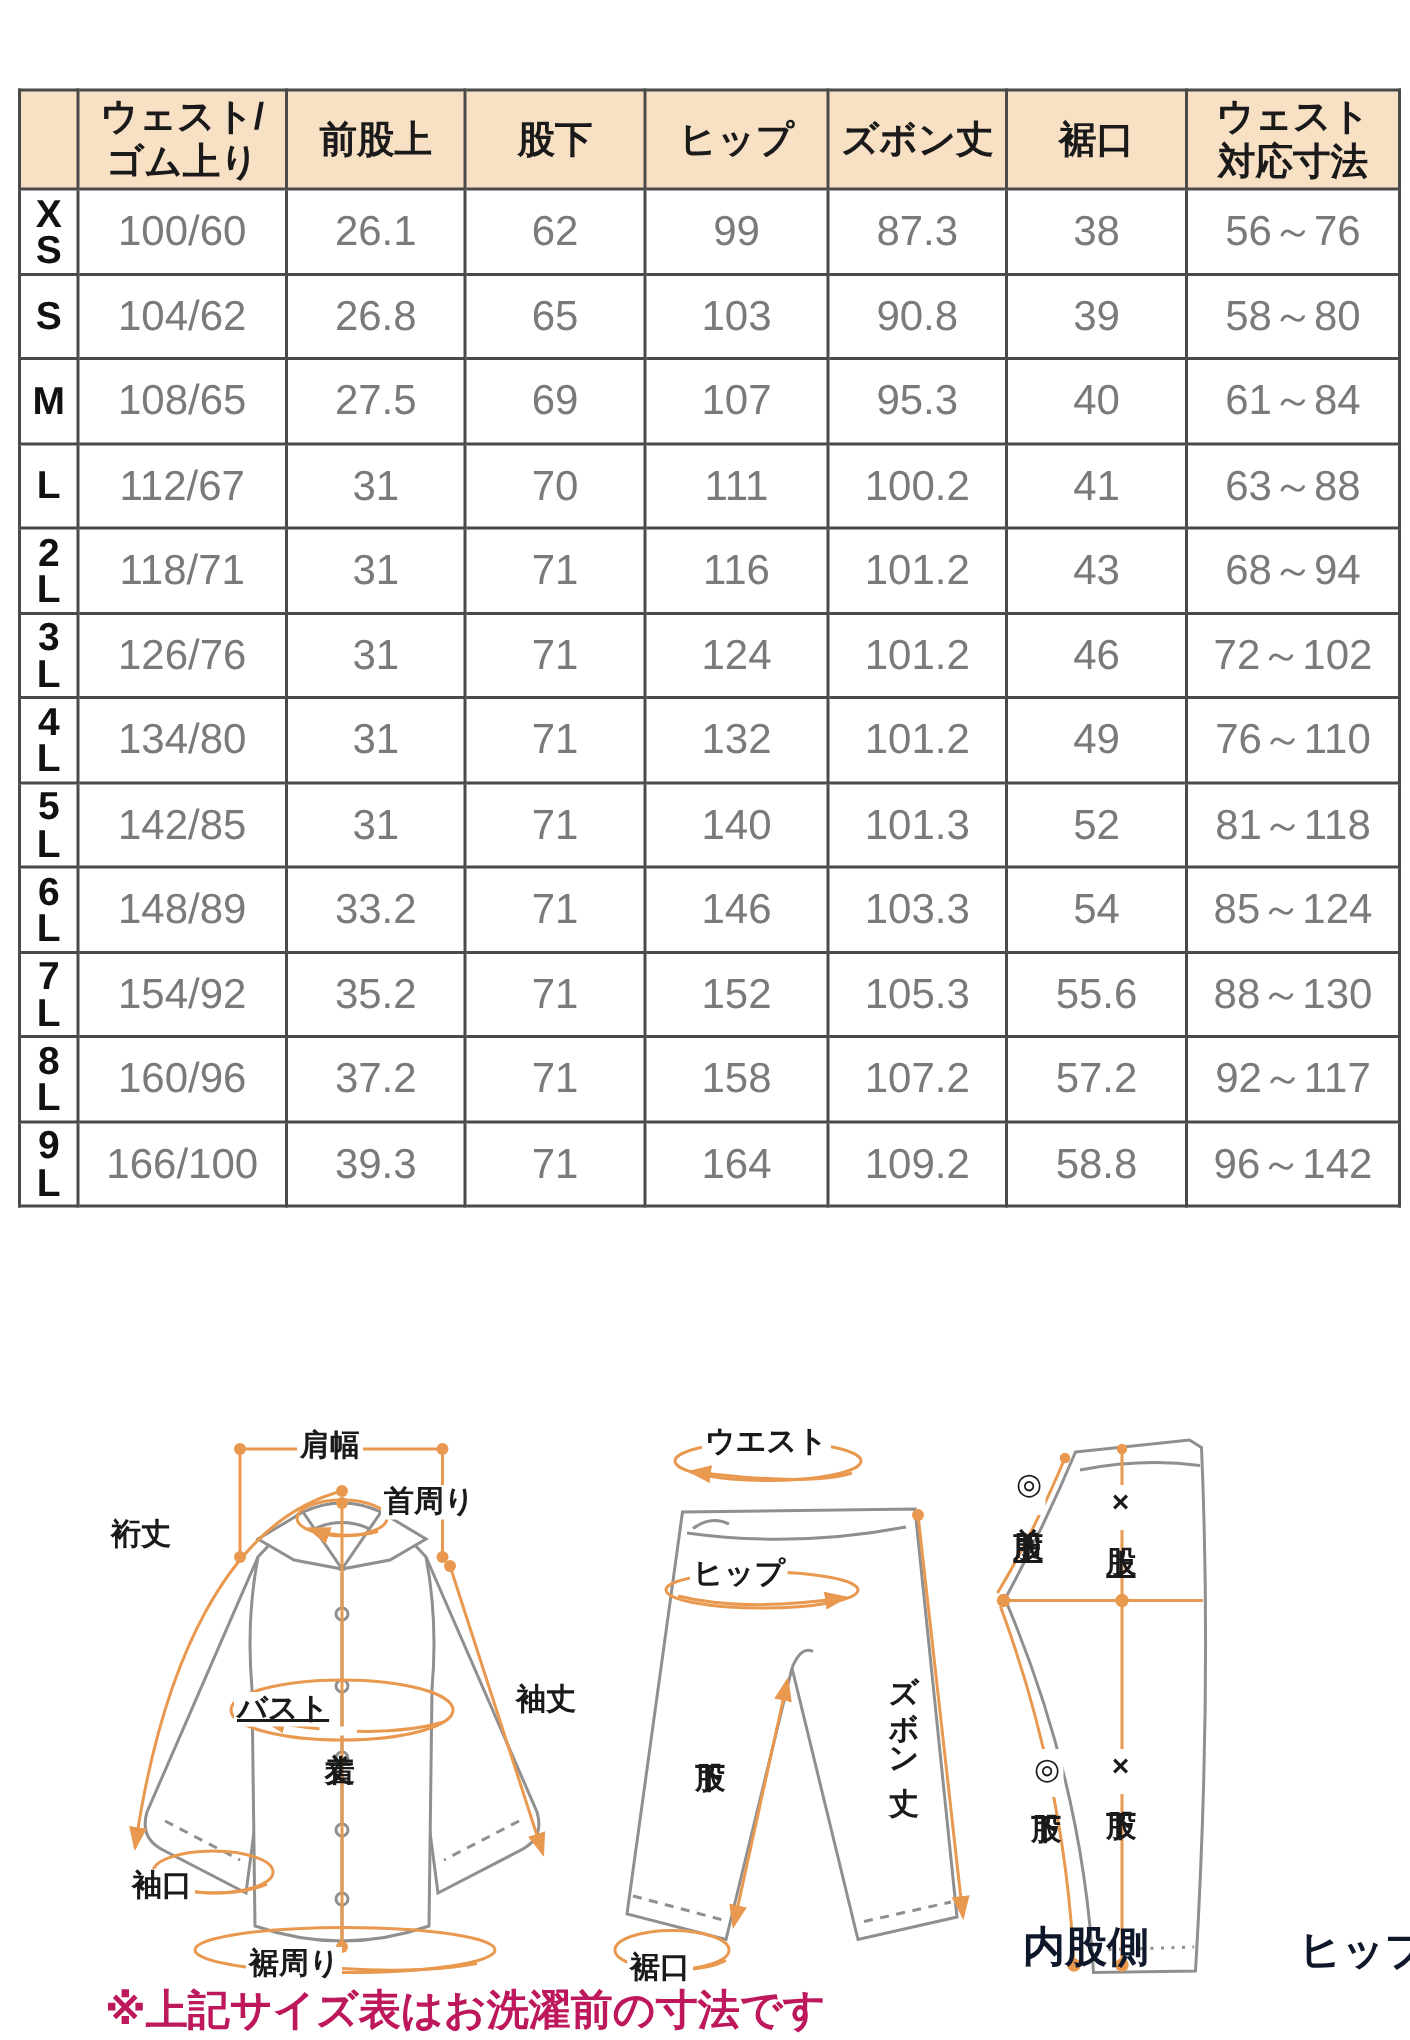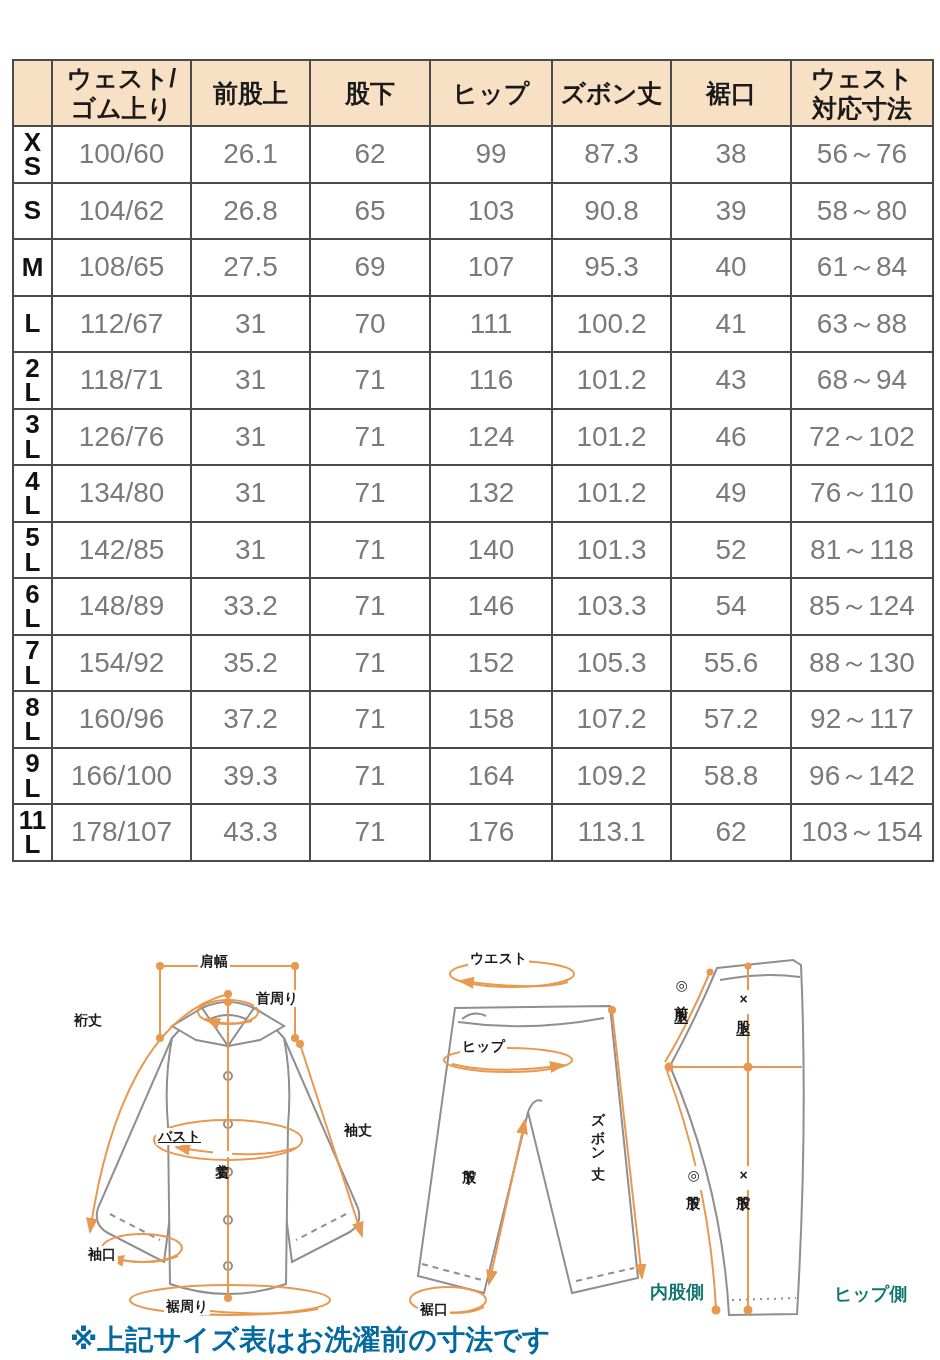--- a/index.html
+++ b/index.html
@@ -24,30 +24,30 @@
   }
   .size-table tbody th .sz{white-space:pre-line;line-height:0.95;}
   .size-table tbody td{
     background:#fff;font-size:28px;color:#7a7a7a;
     text-align:center;vertical-align:middle;height:54.5px;
   }
   
   .diagram{position:absolute;}
   .diagram svg{position:absolute;left:0;top:0;}
   .dlabel{
-    position:absolute;font-size:14px;font-weight:bold;color:#1a1a1a;
+    position:absolute;font-size:20px;font-weight:bold;color:#1a1a1a;
     background:#fff;line-height:1.05;padding:1px 2px;white-space:nowrap;
   }
   .vlabel{
     writing-mode:vertical-rl;text-orientation:upright;
     letter-spacing:2px;white-space:normal;
   }
-  .graylabel{color:#0f766e;font-size:18px;background:transparent;}
+  .graylabel{color:#0f172a;font-size:28px;background:transparent;margin-left:32px;}
   .note{
-    position:absolute;left:70px;top:1321px;font-size:28px;font-weight:bold;color:#0369a1;
+    position:absolute;left:70px;top:1321px;font-size:28px;font-weight:bold;color:#be185d;
   }
 </style>
 </head>
 <body>
 
 <table class="size-table">
   <colgroup>
     <col style="width:39px">
       <col style="width:139px">
       <col style="width:119px">
@@ -217,33 +217,20 @@
           <div class="sz">9
 L</div>
         </th>
         <td>166/100</td>
         <td>39.3</td>
         <td>71</td>
         <td>164</td>
         <td>109.2</td>
         <td>58.8</td>
         <td>96～142</td>
-      </tr>
-      <tr>
-        <th>
-          <div class="sz">11
-L</div>
-        </th>
-        <td>178/107</td>
-        <td>43.3</td>
-        <td>71</td>
-        <td>176</td>
-        <td>113.1</td>
-        <td>62</td>
-        <td>103～154</td>
       </tr>
     </tbody>
 </table>
 
 <div class="diagram" style="left:60px;top:948px;width:335px;height:378px;">
   <svg width="335" height="378" viewBox="0 0 335 378">
     <defs>
       <marker id="s-ar" markerWidth="9" markerHeight="8" refX="7" refY="3" orient="auto" markerUnits="strokeWidth">
         <path d="M0,0 L8,3 L0,6 Z" fill="#E8994F"></path>
       </marker>

